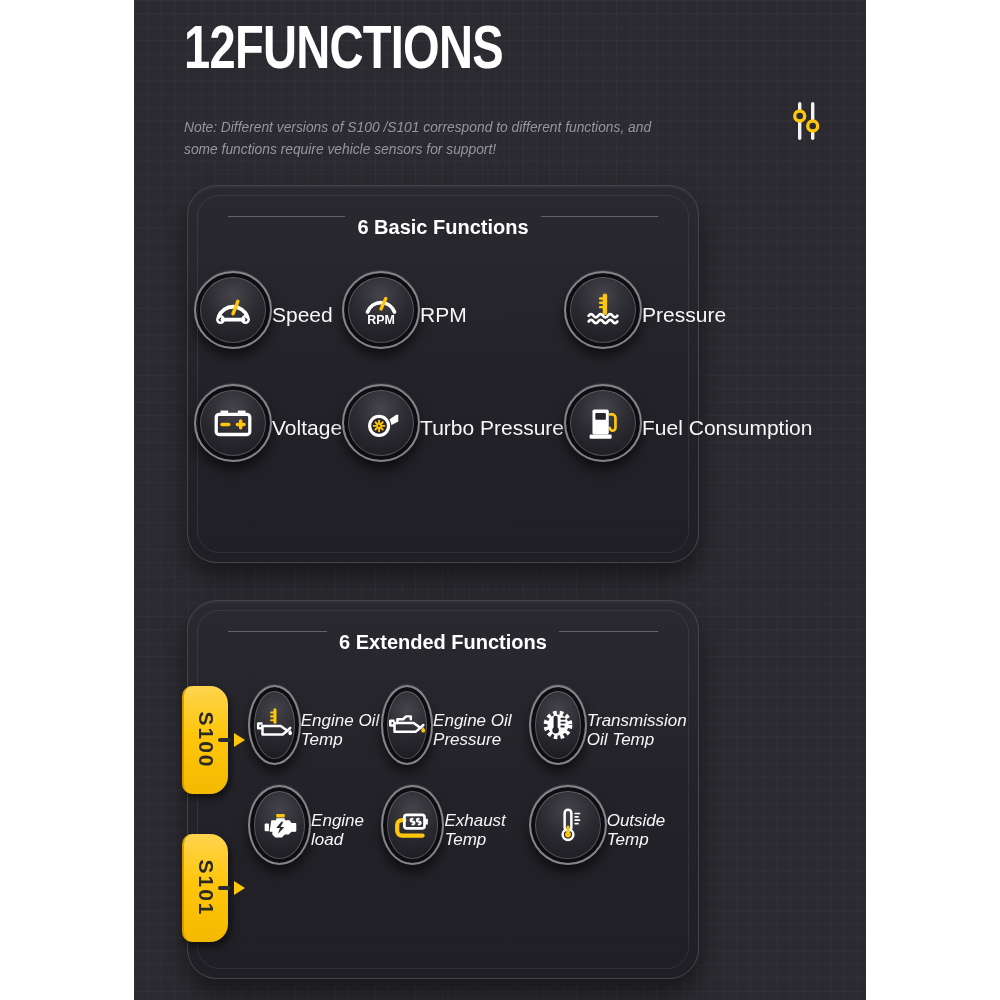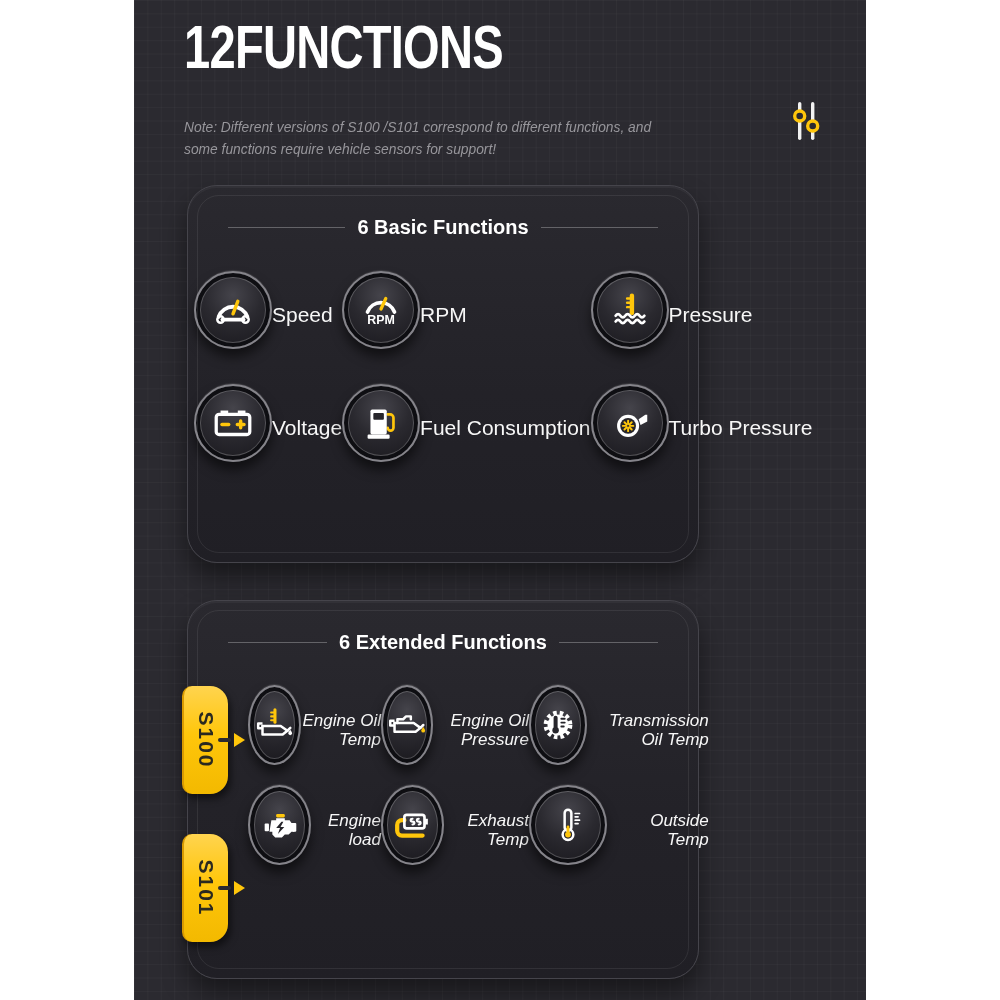--- a/index.html
+++ b/index.html
@@ -29,21 +29,21 @@
     border:1px solid #45444b;
     box-shadow:0 14px 26px rgba(0,0,0,0.45), 0 2px 0 rgba(255,255,255,0.04) inset;
   }
   .panel::before{
     content:'';position:absolute;inset:9px;border-radius:22px;
     border:1px solid rgba(255,255,255,0.08);pointer-events:none;
   }
   .panel.basic{top:185px;height:376px;}
   .panel.extended{top:600px;height:377px;}
 
-  .panel-header{display:flex;align-items:center;gap:12px;margin:30px 40px 0;}
+  .panel-header{display:flex;gap:12px;margin:30px 40px 0;}
   .panel-header .hline{flex:1;height:1px;background:rgba(255,255,255,0.28);}
   .panel-header .ptitle{font-size:20px;font-weight:bold;color:#ffffff;white-space:nowrap;}
 
   .grid{display:grid;grid-template-columns:repeat(3,1fr);}
   .grid.basic-grid{margin:32px 6px 0;grid-row-gap:35px;}
   .grid.extended-grid{margin:31px 0 0 60px;width:432px;grid-row-gap:20px;}
 
   .cell{display:flex;align-items:center;}
   .fn-btn{
     width:74px;height:74px;border-radius:50%;
@@ -51,21 +51,21 @@
     background:radial-gradient(circle at 50% 30%, #45444b 0%, #2a292f 45%, #17161b 100%);
     border:2px solid #85848a;
     box-shadow:
       inset 0 0 0 4px #0e0e12,
       inset 0 0 0 5px rgba(255,255,255,0.22),
       0 8px 12px rgba(0,0,0,0.55),
       0 -1px 1px rgba(255,255,255,0.12);
   }
   .extended-grid .fn-btn{width:76px;height:76px;}
   .fn-label{
-    margin-top:11px;font-size:21px;color:#f7f7f7;text-align:right;line-height:1.06;
+    margin-top:11px;font-size:21px;color:#f7f7f7;text-align:left;line-height:1.06;
     white-space:nowrap;
   }
   .extended-grid .fn-label{font-size:17px;white-space:normal;max-width:155px;font-style:italic;}
 
   .tab{
     position:absolute;left:-6px;width:44px;height:108px;z-index:5;
     background:linear-gradient(180deg,#ffd44f 0%,#ffc60b 45%,#f3b900 100%);
     border-radius:10px 18px 18px 10px;
     border-left:2px solid #d99a00;
     box-shadow:3px 5px 7px rgba(0,0,0,0.5);
@@ -152,32 +152,20 @@
         <div class="fn-btn">
           <svg width="46" height="46" viewBox="0 0 48 48">
             <rect x="11" y="11" width="8" height="5" fill="#ffffff"></rect>
             <rect x="29" y="11" width="8" height="5" fill="#ffffff"></rect>
             <rect x="6.5" y="15" width="35" height="21" rx="3" fill="none" stroke="#ffffff" stroke-width="3.4"></rect>
             <path d="M12.5 25.5 H19.5" stroke="#ffc60b" stroke-width="3.6" stroke-linecap="round"></path>
             <path d="M28.5 25.5 H35.5 M32 22 V29" stroke="#ffc60b" stroke-width="3.6" stroke-linecap="round"></path>
           </svg>
         </div>
         <div class="fn-label">Voltage</div>
-      </div>
-
-      <div class="cell">
-        <div class="fn-btn">
-          <svg width="46" height="46" viewBox="0 0 48 48">
-            <path d="M31 15 h2.5 a3.5 3.5 0 0 1 3.5 3.5 V29 a3 3 0 0 1 -6 0" fill="none" stroke="#ffc60b" stroke-width="2.8" stroke-linecap="round"></path>
-            <rect x="13" y="10" width="17" height="26" rx="1.8" fill="#ffffff"></rect>
-            <rect x="16" y="13.5" width="11" height="7" rx="1" fill="#26252b"></rect>
-            <rect x="10" y="36" width="23" height="4.5" rx="1.2" fill="#ffffff"></rect>
-          </svg>
-        </div>
-        <div class="fn-label">Fuel Consumption</div>
       </div>
 
       <div class="cell">
         <div class="fn-btn">
           <svg width="46" height="46" viewBox="0 0 48 48">
             <circle cx="22" cy="27" r="11.5" fill="#ffffff"></circle>
             <path d="M33 20 L40 15.5 h2 v7 L35 26" fill="#ffffff"></path>
             <circle cx="22" cy="27" r="8.2" fill="#26252b"></circle>
             <g stroke="#ffc60b" stroke-width="2" stroke-linecap="round">
               <path d="M22 21.5 V25"></path>
@@ -187,20 +175,32 @@
               <path d="M18.2 23.2 L20.6 25.6"></path>
                 <path d="M23.4 28.4 L25.8 30.8"></path>
               <path d="M25.8 23.2 L23.4 25.6"></path>
                 <path d="M20.6 28.4 L18.2 30.8"></path>
             </g>
           </svg>
         </div>
         <div class="fn-label">Turbo Pressure</div>
       </div>
 
+      <div class="cell">
+        <div class="fn-btn">
+          <svg width="46" height="46" viewBox="0 0 48 48">
+            <path d="M31 15 h2.5 a3.5 3.5 0 0 1 3.5 3.5 V29 a3 3 0 0 1 -6 0" fill="none" stroke="#ffc60b" stroke-width="2.8" stroke-linecap="round"></path>
+            <rect x="13" y="10" width="17" height="26" rx="1.8" fill="#ffffff"></rect>
+            <rect x="16" y="13.5" width="11" height="7" rx="1" fill="#26252b"></rect>
+            <rect x="10" y="36" width="23" height="4.5" rx="1.2" fill="#ffffff"></rect>
+          </svg>
+        </div>
+        <div class="fn-label">Fuel Consumption</div>
+      </div>
+
     </div>
   </div>
 
   <div class="panel extended">
     <div class="panel-header">
       <div class="hline"></div>
       <div class="ptitle">6 Extended Functions</div>
       <div class="hline"></div>
     </div>
 

